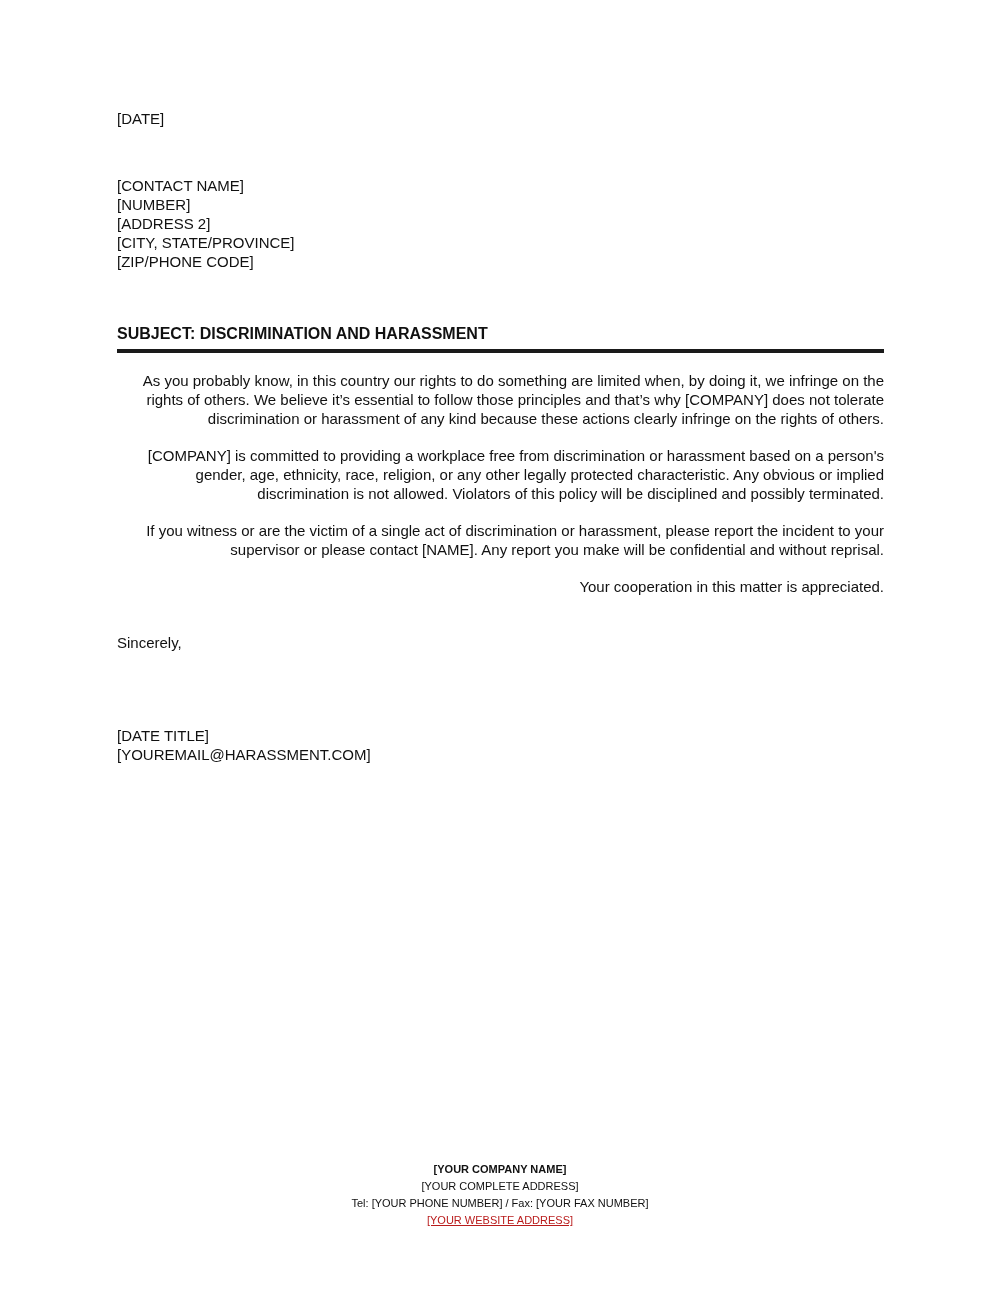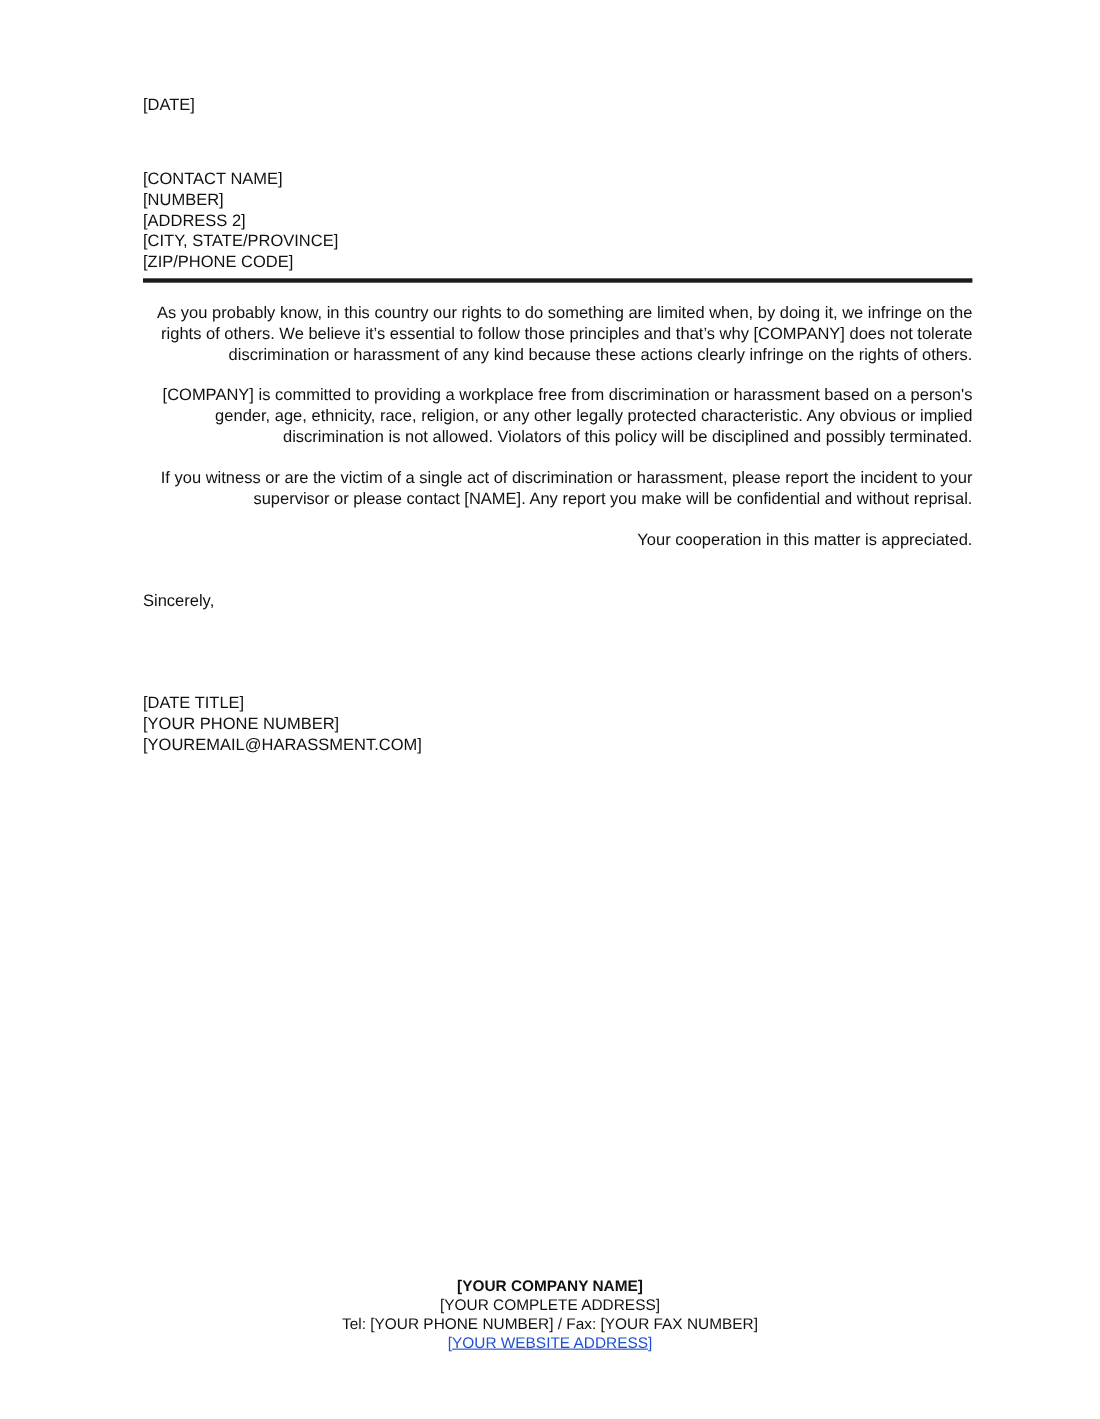--- a/index.html
+++ b/index.html
@@ -12,22 +12,21 @@
     width: 1000px;
     height: 1290px;
     background: #ffffff;
     overflow: hidden;
     font-family: "Liberation Sans", "DejaVu Sans", sans-serif;
     font-size: 15px;
     line-height: 19px;
     color: #111111;
   }
   .content {
-    padding: 86px 116px 0 117px;
-    margin-left: 13px;
+    padding: 109px 116px 0 117px;
   }
   .date-line { margin: 0; }
   .recipient-block { margin-top: 48px; }
   .recipient-block div { height: 19px; }
   .subject-line {
     margin-top: 53px;
     font-size: 16px;
     line-height: 20px;
     font-weight: bold;
     letter-spacing: 0px;
@@ -46,61 +45,61 @@
   }
   .closing { margin-top: 37px; }
   .signature-block { margin-top: 74px; }
   .signature-block div { height: 19px; }
   .page-footer {
     position: absolute;
     top: 1161px;
     left: 0;
     width: 100%;
     text-align: center;
-    font-size: 14px;
+    font-size: 11px;
     line-height: 17px;
     color: #111111;
   }
   .footer-company { font-weight: bold; }
   .footer-link {
-    color: #1d4ed8;
+    color: #b91c1c;
     text-decoration: underline;
     cursor: pointer;
   }
 </style>
 </head>
 <body>
 
 <div class="page">
   <div class="content">
 
     <div class="date-line">[DATE]</div>
 
     <div class="recipient-block">
       <div>[CONTACT NAME]</div>
       <div>[NUMBER]</div>
       <div>[ADDRESS 2]</div>
       <div>[CITY, STATE/PROVINCE]</div>
       <div>[ZIP/PHONE CODE]</div>
     </div>
 
+    <div class="subject-line">SUBJECT: DISCRIMINATION AND HARASSMENT</div>
 
     <div class="subject-divider"></div>
 
 
     <div class="body-paragraph">As you probably know, in this country our rights to do something are limited when, by doing it, we infringe on the rights of others. We believe it’s essential to follow those principles and that’s why [COMPANY] does not tolerate discrimination or harassment of any kind because these actions clearly infringe on the rights of others.</div>
     <div class="body-paragraph">[COMPANY] is committed to providing a workplace free from discrimination or harassment based on a person's gender, age, ethnicity, race, religion, or any other legally protected characteristic. Any obvious or implied discrimination is not allowed. Violators of this policy will be disciplined and possibly terminated.</div>
     <div class="body-paragraph">If you witness or are the victim of a single act of discrimination or harassment, please report the incident to your supervisor or please contact [NAME]. Any report you make will be confidential and without reprisal.</div>
     <div class="body-paragraph">Your cooperation in this matter is appreciated.</div>
 
     <div class="closing">Sincerely,</div>
 
     <div class="signature-block">
       <div>[DATE TITLE]</div>
-      <div>[YOUR PHONE NUMBER]</div>
       <div>[YOUREMAIL@HARASSMENT.COM]</div>
     </div>
 
   </div>
 
   <div class="page-footer">
     <div class="footer-company">[YOUR COMPANY NAME]</div>
     <div>[YOUR COMPLETE ADDRESS]</div>
     <div>Tel: [YOUR PHONE NUMBER] / Fax: [YOUR FAX NUMBER]</div>
     <div>

